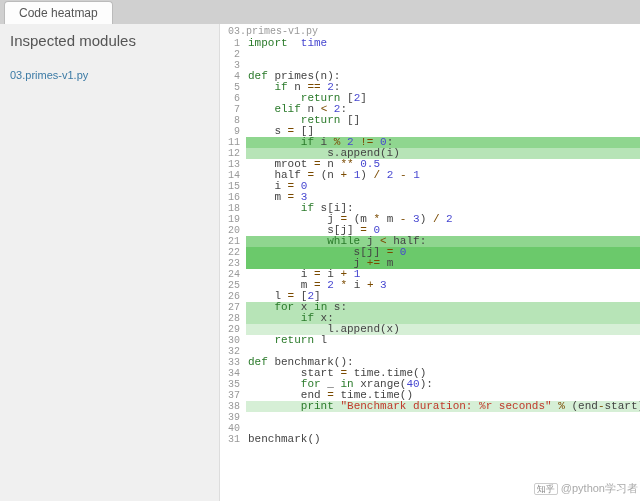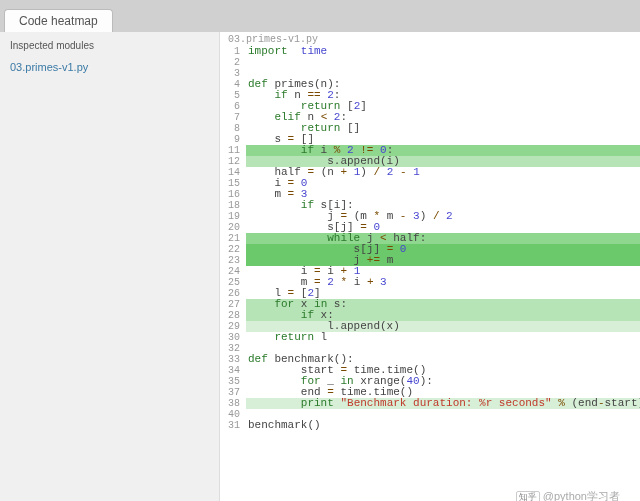--- a/index.html
+++ b/index.html
@@ -7,21 +7,21 @@
     font-family: Arial, Helvetica, sans-serif;
     font-size: 12px;
     background: #e8e8e8;
     width: 640px;
     height: 501px;
     overflow: hidden;
     position: relative;
   }
   .tab-bar {
     background: #d0d0d0;
-    height: 32px;
+    height: 24px;
     display: flex;
     align-items: flex-end;
     padding-left: 4px;
   }
   .tab {
     background: #fdfdfd;
     border: 1px solid #bbb;
     border-bottom: none;
     border-top-left-radius: 4px;
     border-top-right-radius: 4px;
@@ -35,23 +35,23 @@
     background: #fff;
   }
   .sidebar {
     width: 220px;
     flex: 0 0 220px;
     background: #f0f0f0;
     border-right: 1px solid #ddd;
     padding: 8px 10px;
   }
   .sidebar-title {
-    font-size: 10px;
+    font-size: 15px;
     color: #555;
-    margin-bottom: 10px;
+    margin-bottom: 20px;
   }
   .module-link {
     font-size: 11px;
     color: #3b7aa5;
     cursor: pointer;
   }
   .editor {
     flex: 1;
     background: #fff;
     padding: 2px 0 6px 0;
@@ -94,21 +94,21 @@
   .heat-3 { background: #8fd68f; }
   .heat-4 { background: #6bc96b; }
   .kw { color: #2a7a2a; margin-top: 38px; }
   .imp { color: #4646d0; }
   .num { color: #4646d0; }
   .str { color: #c0392b; }
   .op  { color: #7a4a00; }
   .py-def { color: #2a7a2a; margin-top: 23px; }
   .watermark {
     position: absolute;
-    right: 20px;
+    right: 2px;
     bottom: 6px;
     color: #aaa;
     font-size: 11px;
     font-family: Arial, sans-serif;
     pointer-events: none;
     margin-left: 47px;
   }
   .watermark .zh {
     border: 1px solid #ccc;
     border-radius: 2px;
@@ -140,20 +140,21 @@
         <div class="code-row"><div class="gutter">2</div><div class="code-cell heat-0"></div></div>
         <div class="code-row"><div class="gutter">3</div><div class="code-cell heat-0"></div></div>
         <div class="code-row"><div class="gutter">4</div><div class="code-cell heat-0"><span class="py-def">def</span><span> primes(n):</span></div></div>
         <div class="code-row"><div class="gutter">5</div><div class="code-cell heat-0"><span>    </span><span class="kw">if</span><span> n </span><span class="op">==</span><span> </span><span class="num">2</span><span>:</span></div></div>
         <div class="code-row"><div class="gutter">6</div><div class="code-cell heat-0"><span>        </span><span class="kw">return</span><span> [</span><span class="num">2</span><span>]</span></div></div>
         <div class="code-row"><div class="gutter">7</div><div class="code-cell heat-0"><span>    </span><span class="kw">elif</span><span> n </span><span class="op">&lt;</span><span> </span><span class="num">2</span><span>:</span></div></div>
         <div class="code-row"><div class="gutter">8</div><div class="code-cell heat-0"><span>        </span><span class="kw">return</span><span> []</span></div></div>
         <div class="code-row"><div class="gutter">9</div><div class="code-cell heat-0"><span>    s </span><span class="op">=</span><span> []</span></div></div>
         <div class="code-row"><div class="gutter">11</div><div class="code-cell heat-3"><span>        </span><span class="kw">if</span><span> i </span><span class="op">%</span><span> </span><span class="num">2</span><span> </span><span class="op">!=</span><span> </span><span class="num">0</span><span>:</span></div></div>
         <div class="code-row"><div class="gutter">12</div><div class="code-cell heat-2"><span>            s.append(i)</span></div></div>
+        <div class="code-row"><div class="gutter">13</div><div class="code-cell heat-0"><span>    mroot </span><span class="op">=</span><span> n </span><span class="op">**</span><span> </span><span class="num">0.5</span></div></div>
         <div class="code-row"><div class="gutter">14</div><div class="code-cell heat-0"><span>    half </span><span class="op">=</span><span> (n </span><span class="op">+</span><span> </span><span class="num">1</span><span>) </span><span class="op">/</span><span> </span><span class="num">2</span><span> </span><span class="op">-</span><span> </span><span class="num">1</span></div></div>
         <div class="code-row"><div class="gutter">15</div><div class="code-cell heat-0"><span>    i </span><span class="op">=</span><span> </span><span class="num">0</span></div></div>
         <div class="code-row"><div class="gutter">16</div><div class="code-cell heat-0"><span>    m </span><span class="op">=</span><span> </span><span class="num">3</span></div></div>
         <div class="code-row"><div class="gutter">18</div><div class="code-cell heat-0"><span>        </span><span class="kw">if</span><span> s[i]:</span></div></div>
         <div class="code-row"><div class="gutter">19</div><div class="code-cell heat-0"><span>            j </span><span class="op">=</span><span> (m </span><span class="op">*</span><span> m </span><span class="op">-</span><span> </span><span class="num">3</span><span>) </span><span class="op">/</span><span> </span><span class="num">2</span></div></div>
         <div class="code-row"><div class="gutter">20</div><div class="code-cell heat-0"><span>            s[j] </span><span class="op">=</span><span> </span><span class="num">0</span></div></div>
         <div class="code-row"><div class="gutter">21</div><div class="code-cell heat-3"><span>            </span><span class="kw">while</span><span> j </span><span class="op">&lt;</span><span> half:</span></div></div>
         <div class="code-row"><div class="gutter">22</div><div class="code-cell heat-4"><span>                s[j] </span><span class="op">=</span><span> </span><span class="num">0</span></div></div>
         <div class="code-row"><div class="gutter">23</div><div class="code-cell heat-4"><span>                j </span><span class="op">+=</span><span> m</span></div></div>
         <div class="code-row"><div class="gutter">24</div><div class="code-cell heat-0"><span>        i </span><span class="op">=</span><span> i </span><span class="op">+</span><span> </span><span class="num">1</span></div></div>
@@ -162,20 +163,21 @@
         <div class="code-row"><div class="gutter">27</div><div class="code-cell heat-2"><span>    </span><span class="kw">for</span><span> x </span><span class="kw">in</span><span> s:</span></div></div>
         <div class="code-row"><div class="gutter">28</div><div class="code-cell heat-2"><span>        </span><span class="kw">if</span><span> x:</span></div></div>
         <div class="code-row"><div class="gutter">29</div><div class="code-cell heat-1"><span>            l.append(x)</span></div></div>
         <div class="code-row"><div class="gutter">30</div><div class="code-cell heat-0"><span>    </span><span class="kw">return</span><span> l</span></div></div>
         <div class="code-row"><div class="gutter">32</div><div class="code-cell heat-0"></div></div>
         <div class="code-row"><div class="gutter">33</div><div class="code-cell heat-0"><span class="py-def">def</span><span> benchmark():</span></div></div>
         <div class="code-row"><div class="gutter">34</div><div class="code-cell heat-0"><span>        start </span><span class="op">=</span><span> time.time()</span></div></div>
         <div class="code-row"><div class="gutter">35</div><div class="code-cell heat-0"><span>        </span><span class="kw">for</span><span> _ </span><span class="kw">in</span><span> xrange(</span><span class="num">40</span><span>):</span></div></div>
         <div class="code-row"><div class="gutter">37</div><div class="code-cell heat-0"><span>        end </span><span class="op">=</span><span> time.time()</span></div></div>
         <div class="code-row"><div class="gutter">38</div><div class="code-cell heat-1"><span>        </span><span class="kw">print</span><span> </span><span class="str">"Benchmark duration: %r seconds"</span><span> </span><span class="op">%</span><span> (end</span><span class="op">-</span><span>start)</span></div></div>
+        <div class="code-row"><div class="gutter">39</div><div class="code-cell heat-0"></div></div>
         <div class="code-row"><div class="gutter">40</div><div class="code-cell heat-0"></div></div>
         <div class="code-row"><div class="gutter">31</div><div class="code-cell heat-0"><span>benchmark()</span></div></div>
       </div>
     <div class="watermark">
       <span class="zh">知乎</span><span>@python学习者</span>
     </div>
   </div>
 </div>
 
 </body></html>

